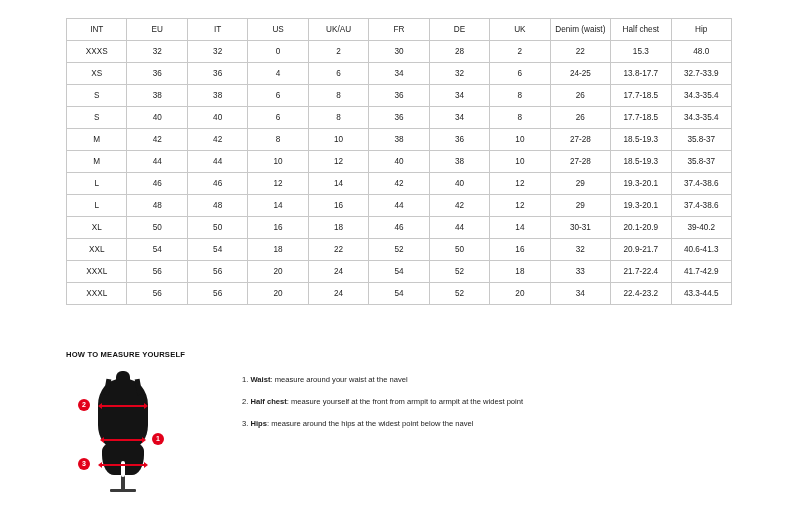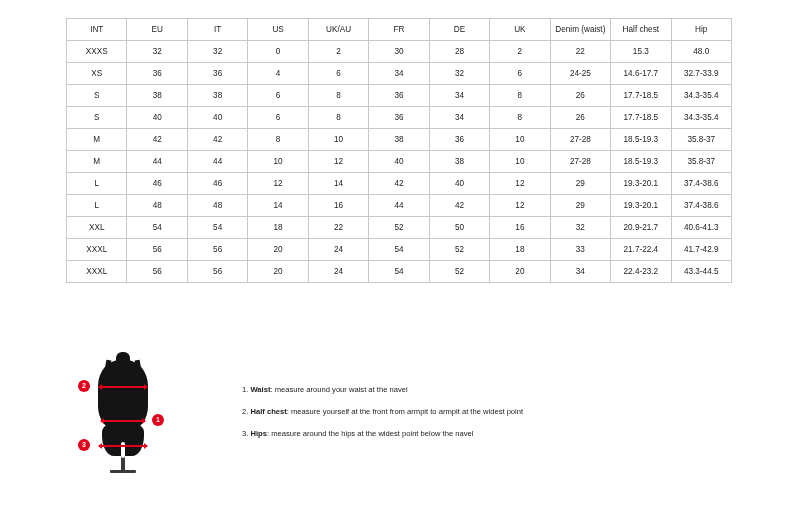--- a/index.html
+++ b/index.html
@@ -61,21 +61,21 @@
   .measure-title {
     font-size: 7.6px;
     font-weight: bold;
     letter-spacing: 0.2px;
     color: #111;
     margin-bottom: 10px;
   }
   .measure-body {
     position: relative;
     display: flex;
-    align-items: center;
+    align-items: flex-start;
   }
   .figure-col {
     width: 110px;
     position: relative;
     height: 130px;
     flex: 0 0 110px;
   }
   .text-col {
     margin-left: 66px;
     padding-top: 6px;
@@ -243,21 +243,21 @@
         <tr>
           <td>XS</td>
           <td>36</td>
           <td>36</td>
           <td>4</td>
           <td>6</td>
           <td>34</td>
           <td>32</td>
           <td>6</td>
           <td>24-25</td>
-          <td>14.6-17.7</td>
+          <td>13.8-17.7</td>
           <td>32.7-33.9</td>
         </tr>
         <tr>
           <td>S</td>
           <td>38</td>
           <td>38</td>
           <td>6</td>
           <td>8</td>
           <td>36</td>
           <td>34</td>
@@ -325,20 +325,33 @@
           <td>14</td>
           <td>16</td>
           <td>44</td>
           <td>42</td>
           <td>12</td>
           <td>29</td>
           <td>19.3-20.1</td>
           <td>37.4-38.6</td>
         </tr>
         <tr>
+          <td>XL</td>
+          <td>50</td>
+          <td>50</td>
+          <td>16</td>
+          <td>18</td>
+          <td>46</td>
+          <td>44</td>
+          <td>14</td>
+          <td>30-31</td>
+          <td>20.1-20.9</td>
+          <td>39-40.2</td>
+        </tr>
+        <tr>
           <td>XXL</td>
           <td>54</td>
           <td>54</td>
           <td>18</td>
           <td>22</td>
           <td>52</td>
           <td>50</td>
           <td>16</td>
           <td>32</td>
           <td>20.9-21.7</td>
@@ -368,20 +381,21 @@
           <td>20</td>
           <td>34</td>
           <td>22.4-23.2</td>
           <td>43.3-44.5</td>
         </tr>
       </tbody>
     </table>
   </div>
 
   <div class="measure-section">
+    <div class="measure-title">HOW TO MEASURE YOURSELF</div>
 
     <div class="measure-body">
 
       <div class="figure-col">
         <div class="figure">
           <div class="stand-base"></div>
           <div class="stand-pole"></div>
           <div class="neck"></div>
           <div class="torso"></div>
           <div class="strap-l"></div>

